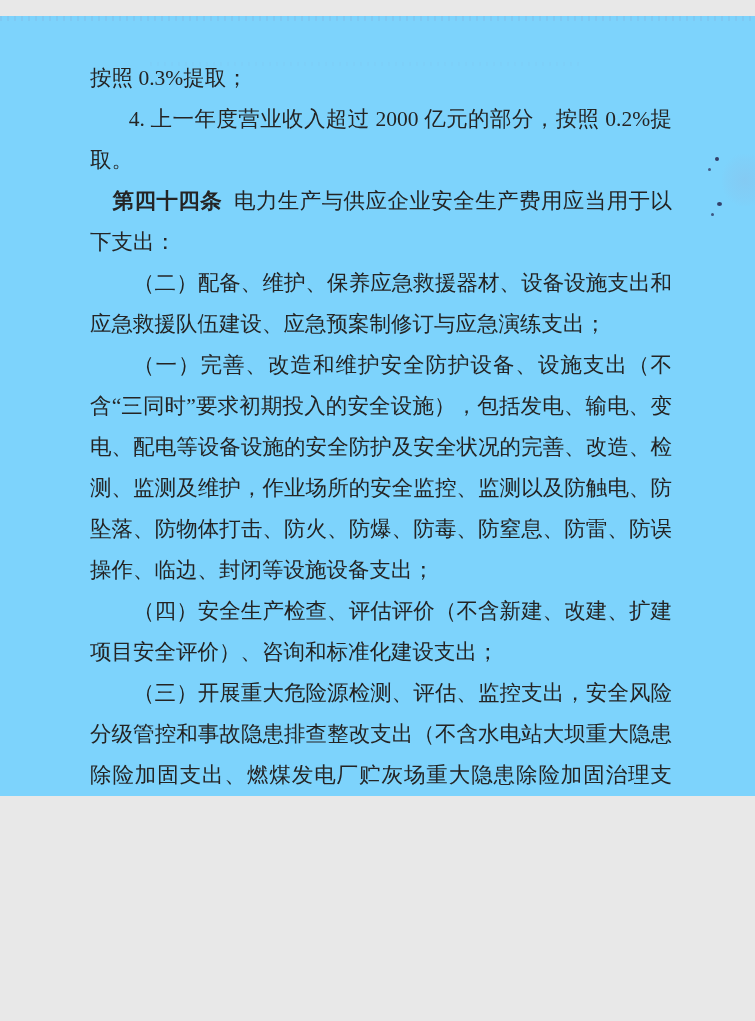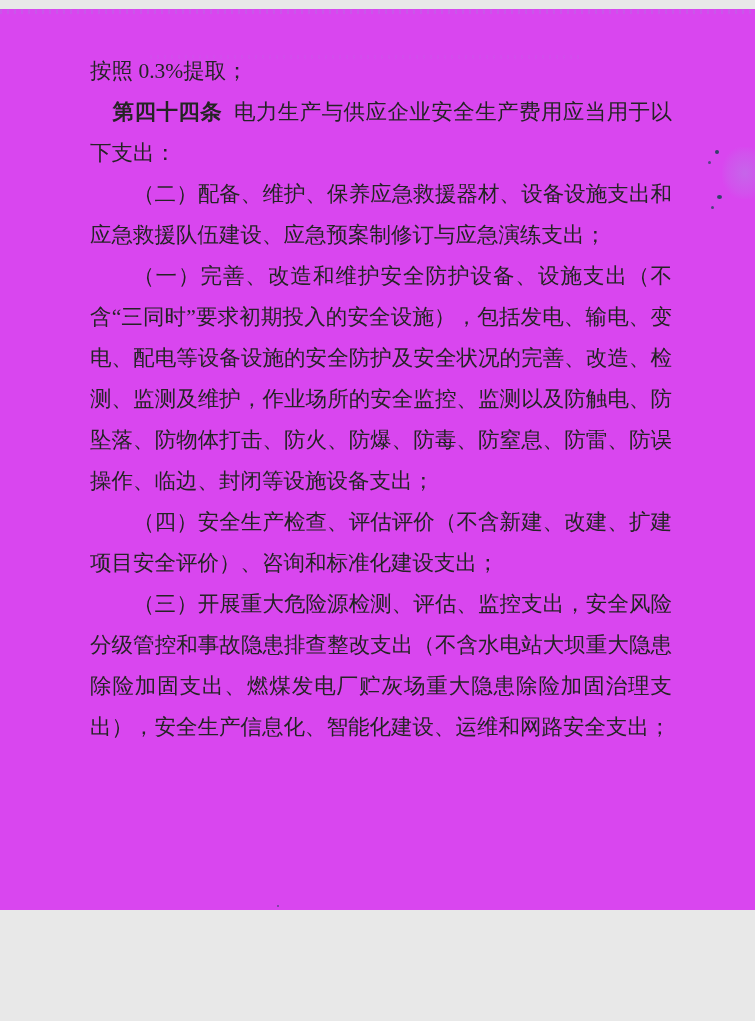--- a/index.html
+++ b/index.html
@@ -3,23 +3,23 @@
 <meta charset="utf-8">
 <style>
   html, body {
     margin: 0;
     padding: 0;
     background: #e8e8e8;
   }
   .page {
     position: relative;
     width: 755px;
-    height: 901px;
-    margin: 9px auto;
-    background: #d946ef;
+    height: 780px;
+    margin: 16px auto;
+    background: #7dd3fc;
     overflow: hidden;
     font-family: "Liberation Serif", "DejaVu Serif", serif;
     color: #212121;
   }
   
   .text-block {
     position: absolute;
     left: 90px;
     top: 42px;
     width: 582px;
@@ -95,20 +95,21 @@
 
 <div class="page">
 
   <div class="scan-top-band"></div>
   <div class="scan-top-band band-b"></div>
 
   <div class="text-block">
 
     <p class="p-cont">按照 0.3%提取；</p>
 
+    <p class="p-item4">4. 上一年度营业收入超过 2000 亿元的部分，按照 0.2%提取。</p>
 
     <p class="p-article">
       <span class="article-number">第四十四条</span><span class="article-body">电力生产与供应企业安全生产费用应当用于以下支出：</span>
     </p>
 
     <p class="p-clause">（二）配备、维护、保养应急救援器材、设备设施支出和应急救援队伍建设、应急预案制修订与应急演练支出；</p>
 
     <p class="p-clause">（一）完善、改造和维护安全防护设备、设施支出（不含“三同时”要求初期投入的安全设施），包括发电、输电、变电、配电等设备设施的安全防护及安全状况的完善、改造、检测、监测及维护，作业场所的安全监控、监测以及防触电、防坠落、防物体打击、防火、防爆、防毒、防窒息、防雷、防误操作、临边、封闭等设施设备支出；</p>
 
     <p class="p-clause">（四）安全生产检查、评估评价（不含新建、改建、扩建项目安全评价）、咨询和标准化建设支出；</p>

